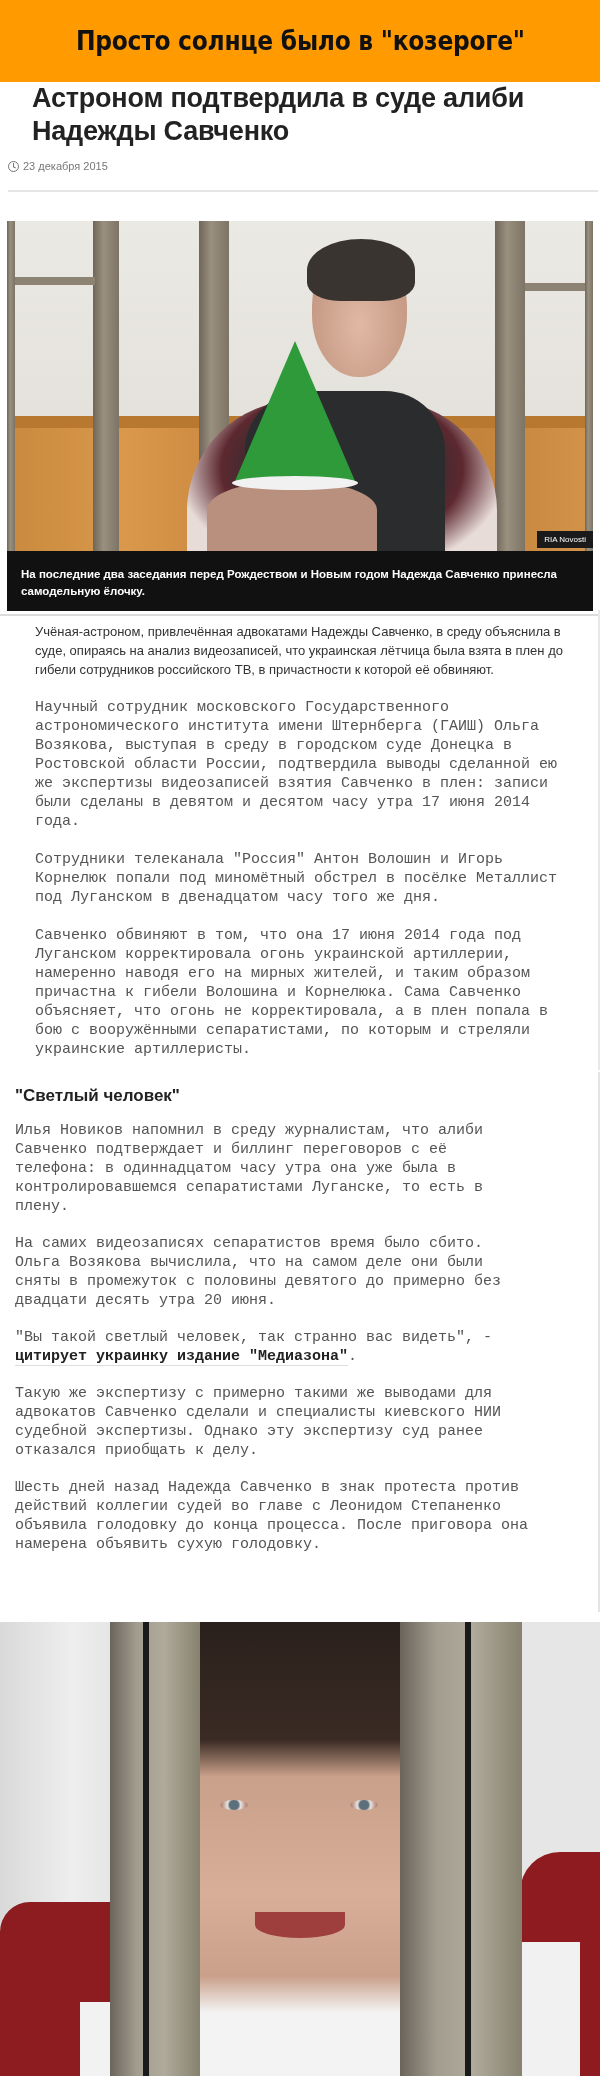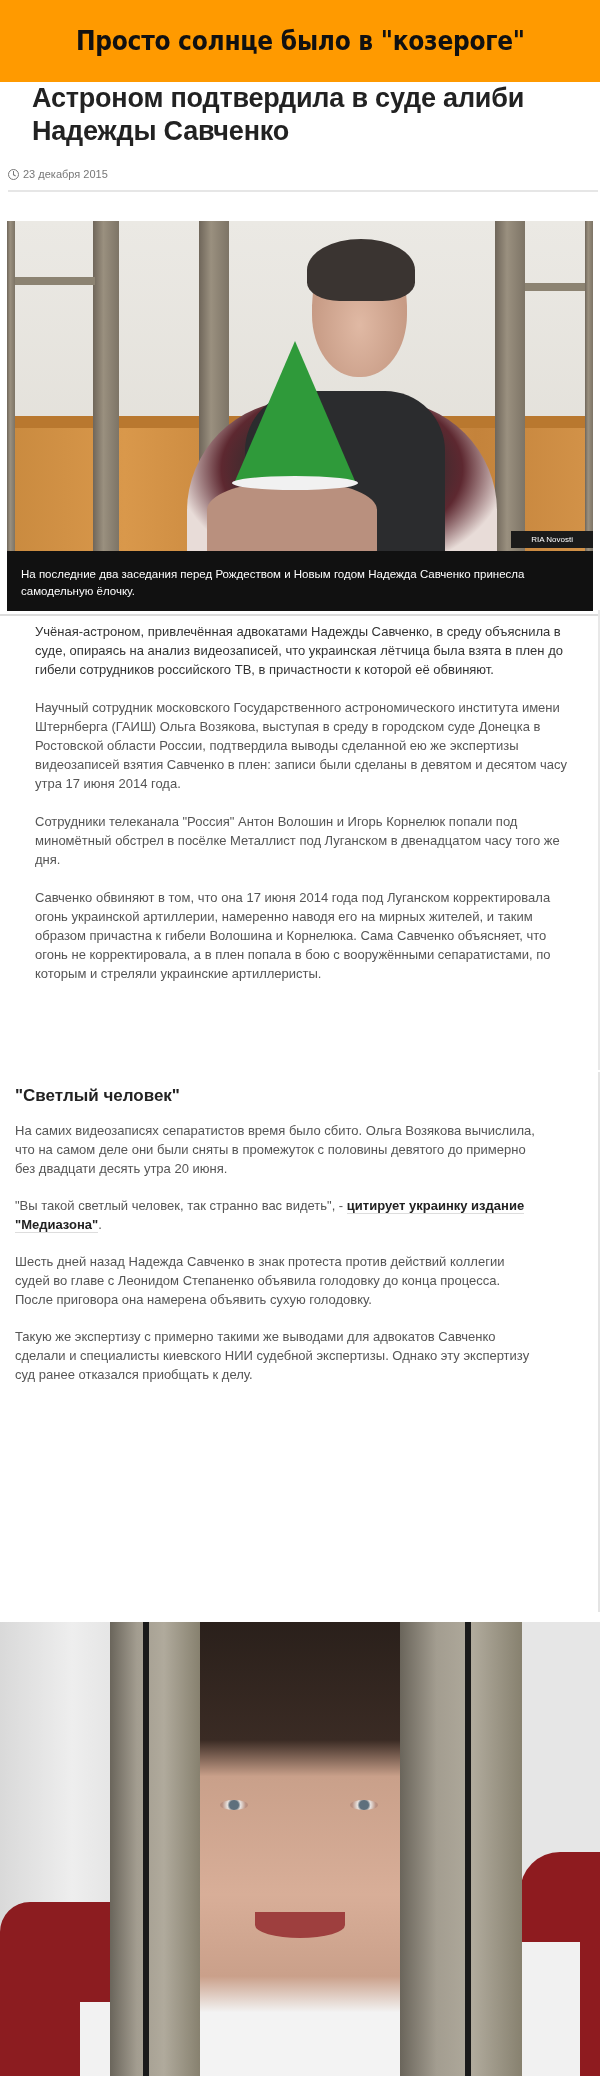--- a/index.html
+++ b/index.html
@@ -5,48 +5,48 @@
   * { box-sizing: border-box; margin: 0; padding: 0; }
   html, body { width: 600px; background: #ffffff; }
   body { font-family: "Liberation Sans", sans-serif; color: #222; position: relative; height: 2076px; overflow: hidden; }
 
   
   .banner { position: absolute; left: 0; top: 0; width: 600px; height: 82px; background: #ff9a00; display: flex; align-items: center; justify-content: center; }
   .banner-text { font-family: "DejaVu Sans", sans-serif; font-weight: bold; font-size: 26px; color: #111; letter-spacing: -0.3px; transform: scaleX(0.9); white-space: nowrap; }
 
   
   .title { position: absolute; left: 8px; top: 82px; width: 580px; font-size: 27px; line-height: 33px; font-weight: bold; color: #222; letter-spacing: -0.2px; margin-left: 24px; }
-  .meta { position: absolute; left: 8px; top: 160px; display: flex; align-items: center; gap: 4px; font-size: 11px; color: #777; margin-top: 8px; }
+  .meta { position: absolute; left: 8px; top: 160px; display: flex; align-items: center; gap: 4px; font-size: 11px; color: #777; }
   .clock { width: 11px; height: 11px; border: 1.4px solid #777; border-radius: 50%; position: relative; }
   .clock::before { content: ""; position: absolute; left: 3.6px; top: 1.5px; width: 1.2px; height: 3.5px; background: #777; }
   .clock::after { content: ""; position: absolute; left: 3.6px; top: 4.5px; width: 3px; height: 1.2px; background: #777; transform: rotate(30deg); transform-origin: left center; }
   .divider { position: absolute; left: 8px; top: 190px; width: 590px; height: 2px; background: #e6e6e6; }
 
   
   .figure1 { position: absolute; left: 7px; top: 221px; width: 586px; height: 390px; background: #111; }
   .photo1 { position: absolute; left: 0; top: 0; width: 586px; height: 330px; overflow: hidden; background: linear-gradient(#ebe9e4, #e0ddd6); }
   .p1-wall-low { position: absolute; left: 0; top: 200px; width: 586px; height: 130px; background: linear-gradient(90deg, #c98a3f, #d9984b 20%, #c8873d 40%, #d6954a 60%, #c4833b 80%, #d39349); }
   .p1-rail { position: absolute; left: 0; top: 195px; width: 586px; height: 12px; background: #b9782f; }
   .p1-frame { position: absolute; top: 0; height: 330px; background: linear-gradient(90deg, #6f665a, #9a907f 40%, #7d7466); }
   .p1-hbar { position: absolute; height: 8px; background: #8c8372; }
   .p1-person-body { position: absolute; left: 180px; top: 180px; width: 310px; height: 170px; border-radius: 110px 110px 0 0; background: radial-gradient(ellipse at 50% 40%, #2d2d2d 35%, #5d2830 55%, #e8dcd8 75%); }
   .p1-vest { position: absolute; left: 238px; top: 170px; width: 200px; height: 170px; border-radius: 60px 60px 0 0; background: #2b2c2e; }
   .p1-head { position: absolute; left: 305px; top: 26px; width: 95px; height: 130px; border-radius: 45% 45% 48% 48%; background: radial-gradient(ellipse at 50% 60%, #e0b9a4, #c79b85 70%); }
   .p1-hair { position: absolute; left: 300px; top: 18px; width: 108px; height: 62px; border-radius: 50% 50% 30% 30%; background: #3a3431; }
   .p1-tree { position: absolute; left: 228px; top: 120px; width: 0; height: 0; border-left: 60px solid transparent; border-right: 60px solid transparent; border-bottom: 140px solid #2f9a3a; }
   .p1-tree-base { position: absolute; left: 225px; top: 255px; width: 126px; height: 14px; border-radius: 50%; background: #f1f1f1; }
   .p1-hands { position: absolute; left: 200px; top: 262px; width: 170px; height: 68px; border-radius: 40% 40% 0 0; background: #b9907e; }
-  .credit { position: absolute; right: 0; top: 310px; background: #1a1a1a; color: #fff; font-size: 8px; padding: 4px 20px; }
-  .caption { position: absolute; left: 14px; top: 345px; width: 560px; color: #fff; font-size: 11.5px; line-height: 17px; }
+  .credit { position: absolute; right: 0; top: 310px; background: #1a1a1a; color: #fff; font-size: 8px; padding: 4px 7px; }
+  .caption { position: absolute; left: 14px; top: 345px; width: 560px; color: #fff; font-size: 11.5px; line-height: 17px; font-weight: bold; }
   .fig1-bottom { position: absolute; left: 0; top: 614px; width: 600px; height: 2px; background: #dcdcdc; }
 
   
   .body1 { position: absolute; left: 35px; top: 622px; width: 540px; }
   .lead { font-weight: normal; font-size: 13px; line-height: 19px; color: #333; margin-bottom: 19px; }
-  .para { font-size: 13px; line-height: 19px; color: #555; margin-bottom: 19px; }
+  .para { font-size: 15px; line-height: 19px; color: #555; margin-bottom: 19px; font-family: Liberation Mono, monospace; }
   .right-edge1 { position: absolute; right: 0; top: 610px; width: 2px; height: 460px; background: #e8e8e8; }
 
   
   .body2 { position: absolute; left: 15px; top: 1085px; width: 520px; }
   .subhead { font-size: 17px; line-height: 22px; color: #222; margin-bottom: 14px; }
   .body2 .para { margin-bottom: 18px; }
   .strong-link { font-weight: bold; color: #222; border-bottom: 1px solid #ddd; }
   .right-edge2 { position: absolute; right: 0; top: 1072px; width: 2px; height: 540px; background: #e4e4e4; }
 
   
@@ -104,24 +104,25 @@
 <div class="body1">
   <p class="lead">Учёная-астроном, привлечённая адвокатами Надежды Савченко, в среду объяснила в суде, опираясь на анализ видеозаписей, что украинская лётчица была взята в плен до гибели сотрудников российского ТВ, в причастности к которой её обвиняют.</p>
   <p class="para">Научный сотрудник московского Государственного астрономического института имени Штернберга (ГАИШ) Ольга Возякова, выступая в среду в городском суде Донецка в Ростовской области России, подтвердила выводы сделанной ею же экспертизы видеозаписей взятия Савченко в плен: записи были сделаны в девятом и десятом часу утра 17 июня 2014 года.</p>
   <p class="para">Сотрудники телеканала "Россия" Антон Волошин и Игорь Корнелюк попали под миномётный обстрел в посёлке Металлист под Луганском в двенадцатом часу того же дня.</p>
   <p class="para">Савченко обвиняют в том, что она 17 июня 2014 года под Луганском корректировала огонь украинской артиллерии, намеренно наводя его на мирных жителей, и таким образом причастна к гибели Волошина и Корнелюка. Сама Савченко объясняет, что огонь не корректировала, а в плен попала в бою с вооружёнными сепаратистами, по которым и стреляли украинские артиллеристы.</p>
 </div>
 
 <div class="right-edge2"></div>
 <div class="body2">
   <h2 class="subhead">"Светлый человек"</h2>
+  <p class="para">Илья Новиков напомнил в среду журналистам, что алиби Савченко подтверждает и биллинг переговоров с её телефона: в одиннадцатом часу утра она уже была в контролировавшемся сепаратистами Луганске, то есть в плену.</p>
   <p class="para">На самих видеозаписях сепаратистов время было сбито. Ольга Возякова вычислила, что на самом деле они были сняты в промежуток с половины девятого до примерно без двадцати десять утра 20 июня.</p>
   <p class="para"><span>"Вы такой светлый человек, так странно вас видеть", - </span><a class="strong-link">цитирует украинку издание "Медиазона"</a><span>.</span></p>
+  <p class="para">Такую же экспертизу с примерно такими же выводами для адвокатов Савченко сделали и специалисты киевского НИИ судебной экспертизы. Однако эту экспертизу суд ранее отказался приобщать к делу.</p>
   <p class="para">Шесть дней назад Надежда Савченко в знак протеста против действий коллегии судей во главе с Леонидом Степаненко объявила голодовку до конца процесса. После приговора она намерена объявить сухую голодовку.</p>
-  <p class="para">Такую же экспертизу с примерно такими же выводами для адвокатов Савченко сделали и специалисты киевского НИИ судебной экспертизы. Однако эту экспертизу суд ранее отказался приобщать к делу.</p>
 </div>
 
 <div class="photo2">
   <div class="p2-red-l"></div>
   <div class="p2-white-l"></div>
   <div class="p2-red-r"></div>
   <div class="p2-white-r"></div>
   <div class="p2-face"></div>
   <div class="p2-eye" style="left:220px;"></div>
   <div class="p2-eye" style="left:350px;"></div>

